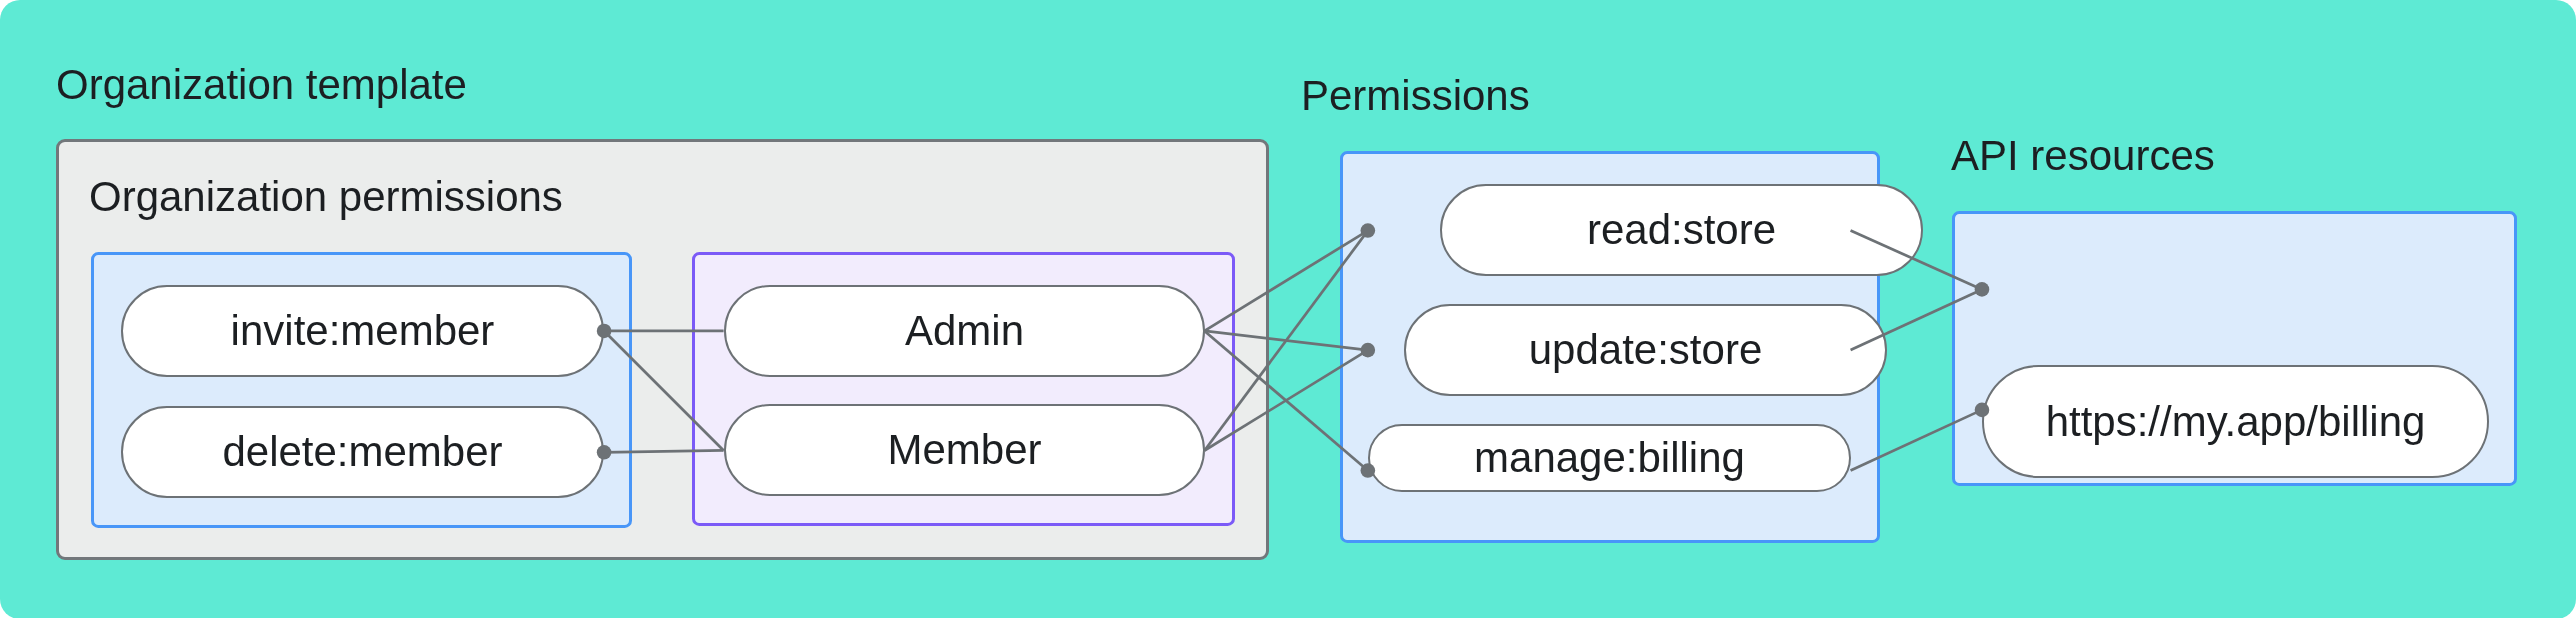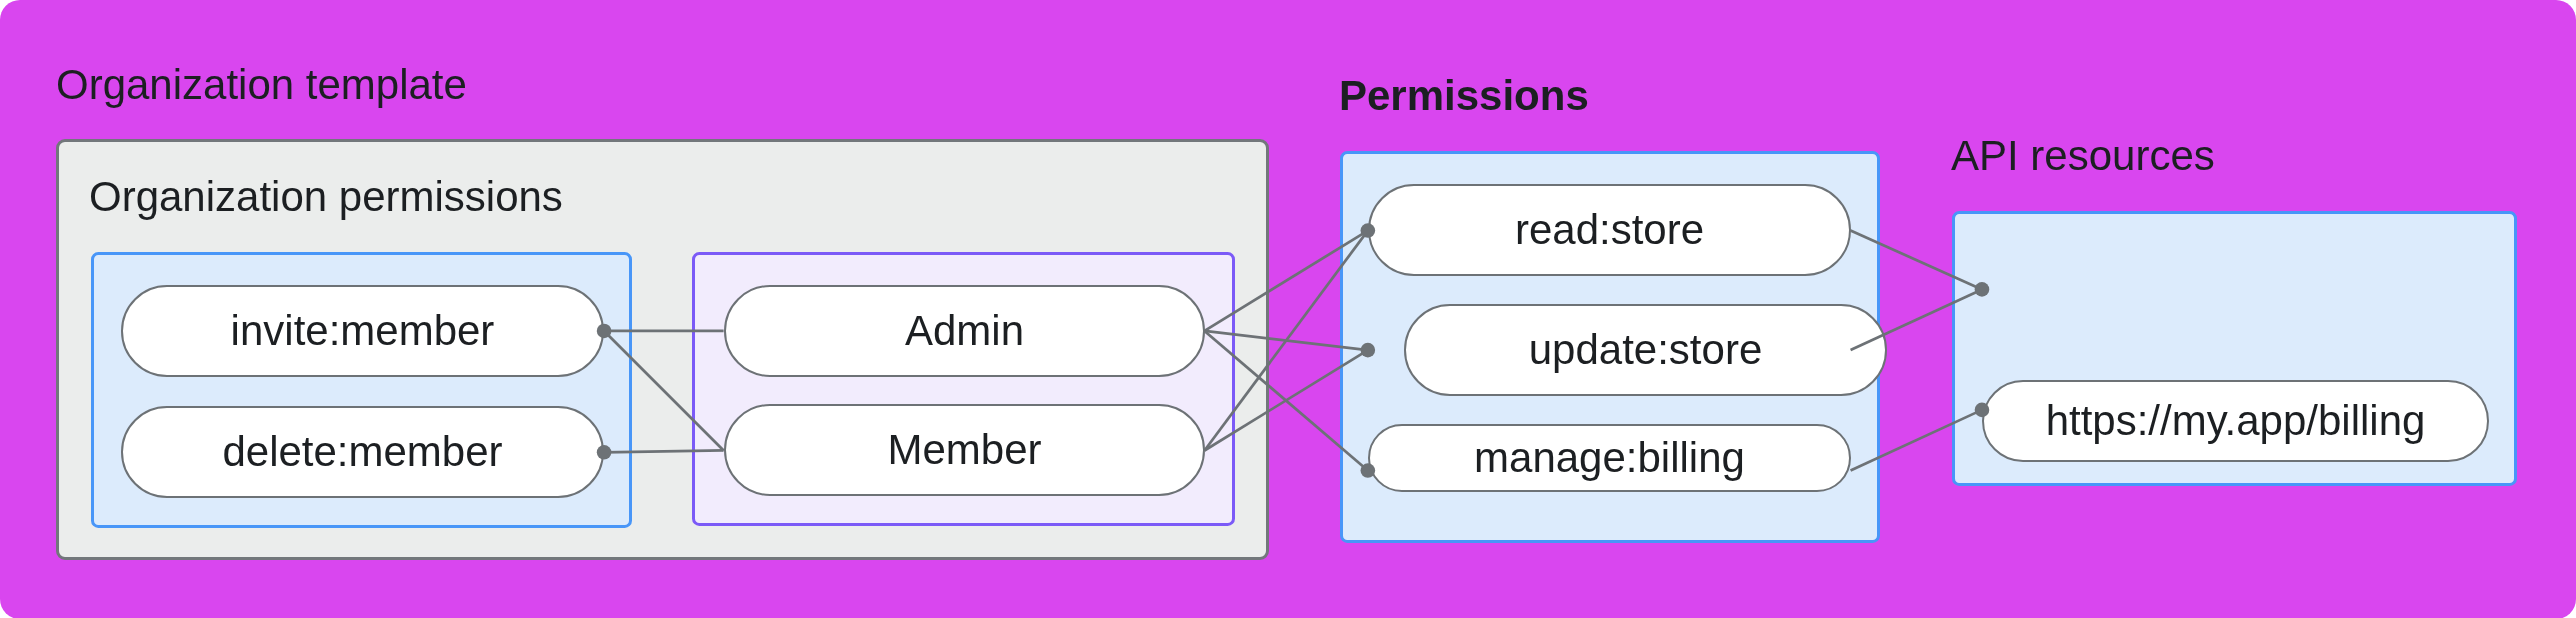--- a/index.html
+++ b/index.html
@@ -5,21 +5,21 @@
   html, body {
     margin: 0;
     padding: 0;
     background: #ffffff;
     font-family: "Liberation Sans", "DejaVu Sans", sans-serif;
   }
   #stage {
     position: relative;
     width: 2576px;
     height: 619px;
-    background: #d946ef;
+    background: #5eead4;
     border-radius: 20px;
     overflow: hidden;
   }
   .diagram-label {
     position: absolute;
     font-size: 42px;
     line-height: 49px;
     color: #1c1f22;
     white-space: nowrap;
   }
@@ -52,38 +52,38 @@
     align-items: center;
     justify-content: center;
     font-size: 42px;
     color: #1c1f22;
     white-space: nowrap;
   }
   
   #lbl-org-template   { left: 56px;   top: 60px;  }
   #lbl-org-permissions{ left: 89px;   top: 172px; text-align: center; }
   #lbl-org-roles      { left: 692px;  top: 172px; }
-  #lbl-permissions    { left: 1339px; top: 71px; font-weight: bold;  }
+  #lbl-permissions    { left: 1301px; top: 71px;  }
   #lbl-api-resources  { left: 1951px; top: 131px; }
   
   #box-template        { left: 56px;   top: 139px; width: 1213px; height: 421px; }
   #box-org-permissions { left: 91px;  top: 252px; width: 541px;  height: 276px; }
   #box-org-roles       { left: 692px;  top: 252px; width: 543px;  height: 274px; }
   #box-permissions     { left: 1340px; top: 151px; width: 540px;  height: 392px; }
   #box-api-resources   { left: 1952px; top: 211px; width: 565px;  height: 275px; }
   
   #n-invite  { left: 121px;  top: 285px; width: 483px; height: 92px; }
   #n-delete  { left: 121px;  top: 406px; width: 483px; height: 92px; }
   #n-admin   { left: 724px;  top: 285px; width: 481px; height: 92px; text-align: center; }
   #n-member  { left: 724px;  top: 404px; width: 481px; height: 92px; }
-  #n-read    { left: 1368px; top: 184px; width: 483px; height: 92px; }
+  #n-read    { left: 1440px; top: 184px; width: 483px; height: 92px; }
   #n-update  { left: 1404px; top: 304px; width: 483px; height: 92px; }
   #n-manage  { left: 1368px; top: 424px; width: 483px; height: 68px; }
   #n-members { left: 1982px; top: 244px; width: 507px; height: 91px; }
-  #n-billing { left: 1982px; top: 380px; width: 507px; height: 82px; }
+  #n-billing { left: 1982px; top: 365px; width: 507px; height: 113px; }
   #connector-layer {
     position: absolute;
     left: 0; top: 0;
     width: 2576px;
     height: 619px;
     pointer-events: none;
   }
 </style>
 </head>
 <body>

